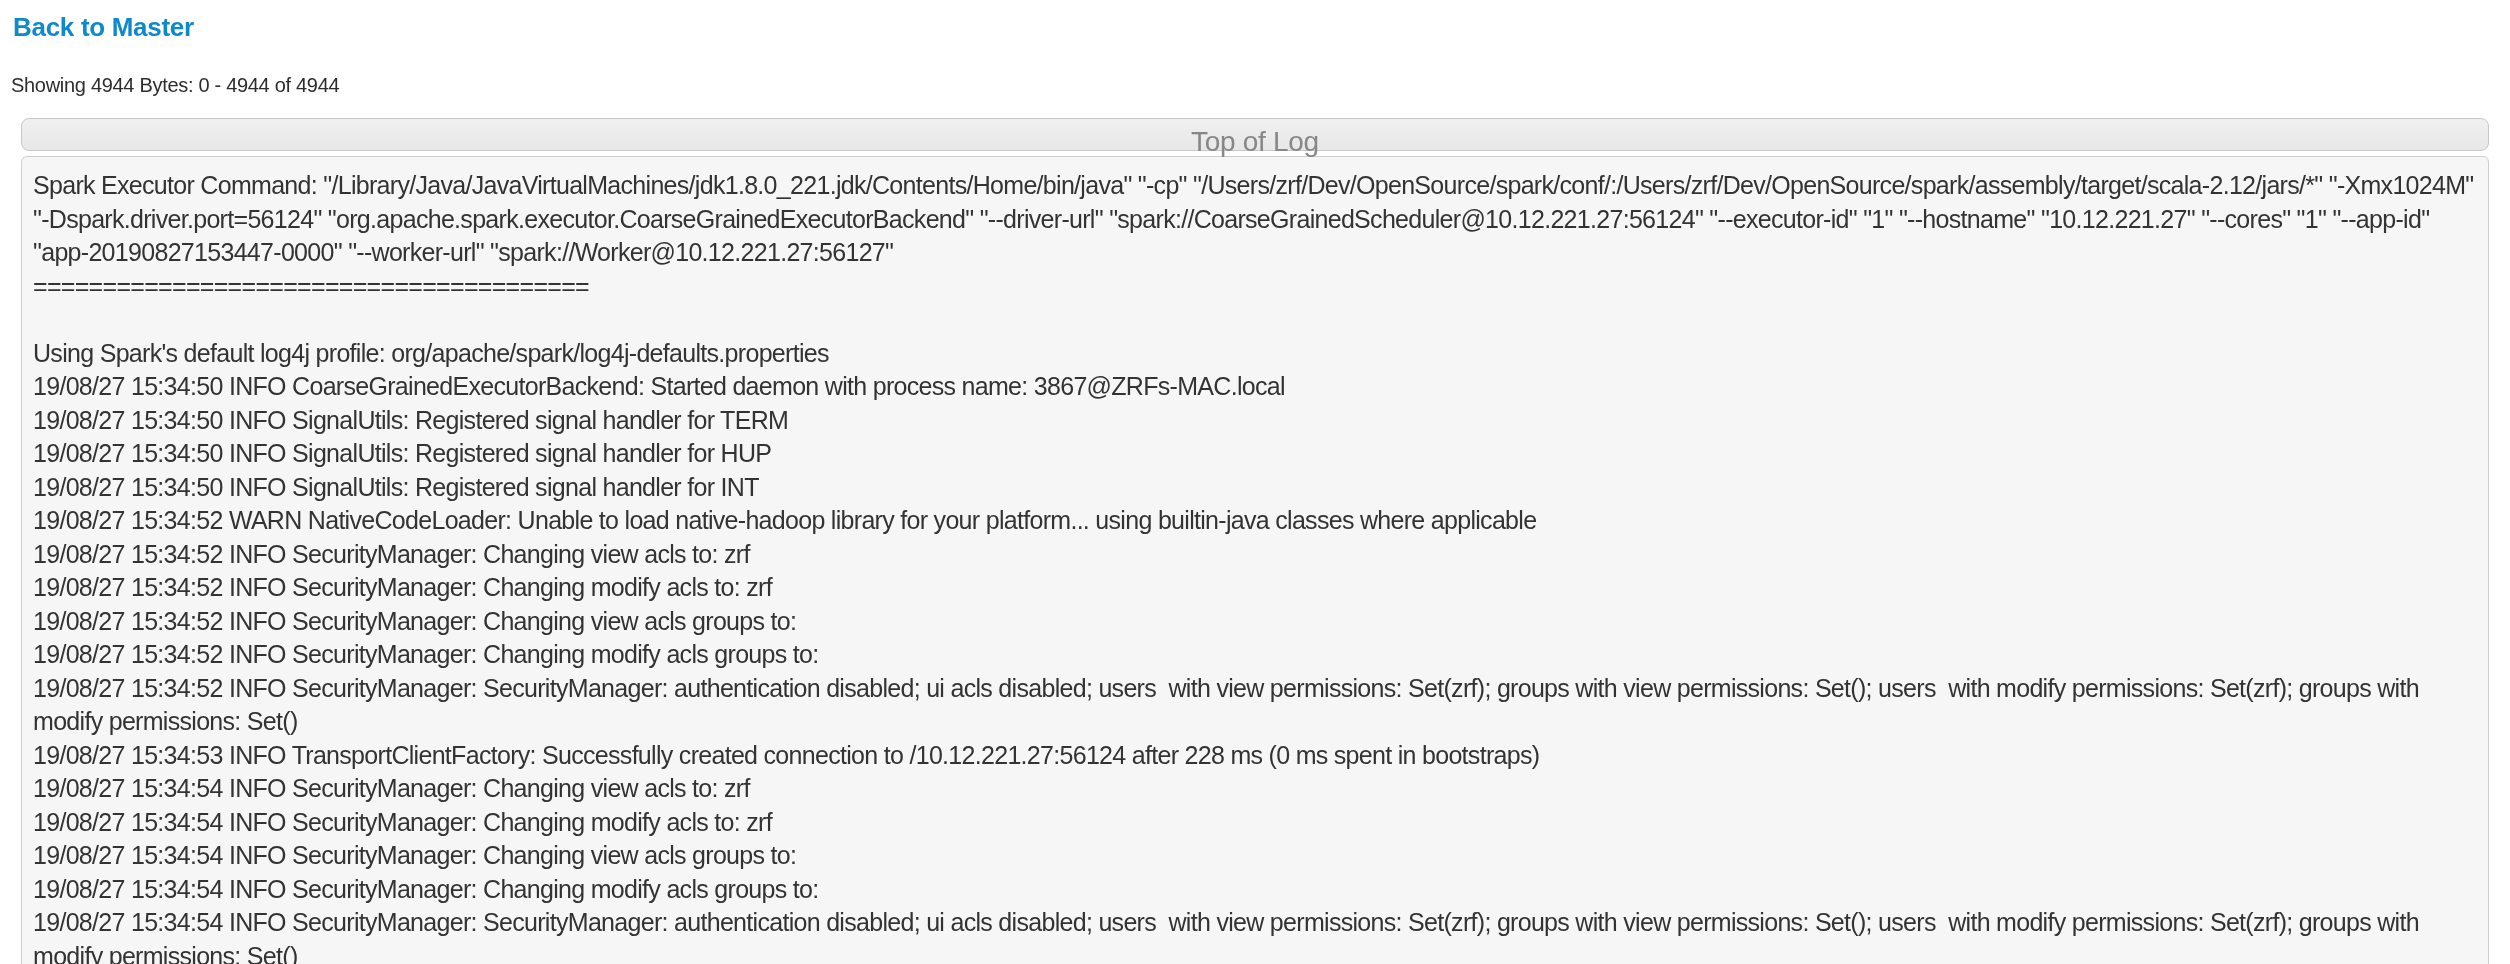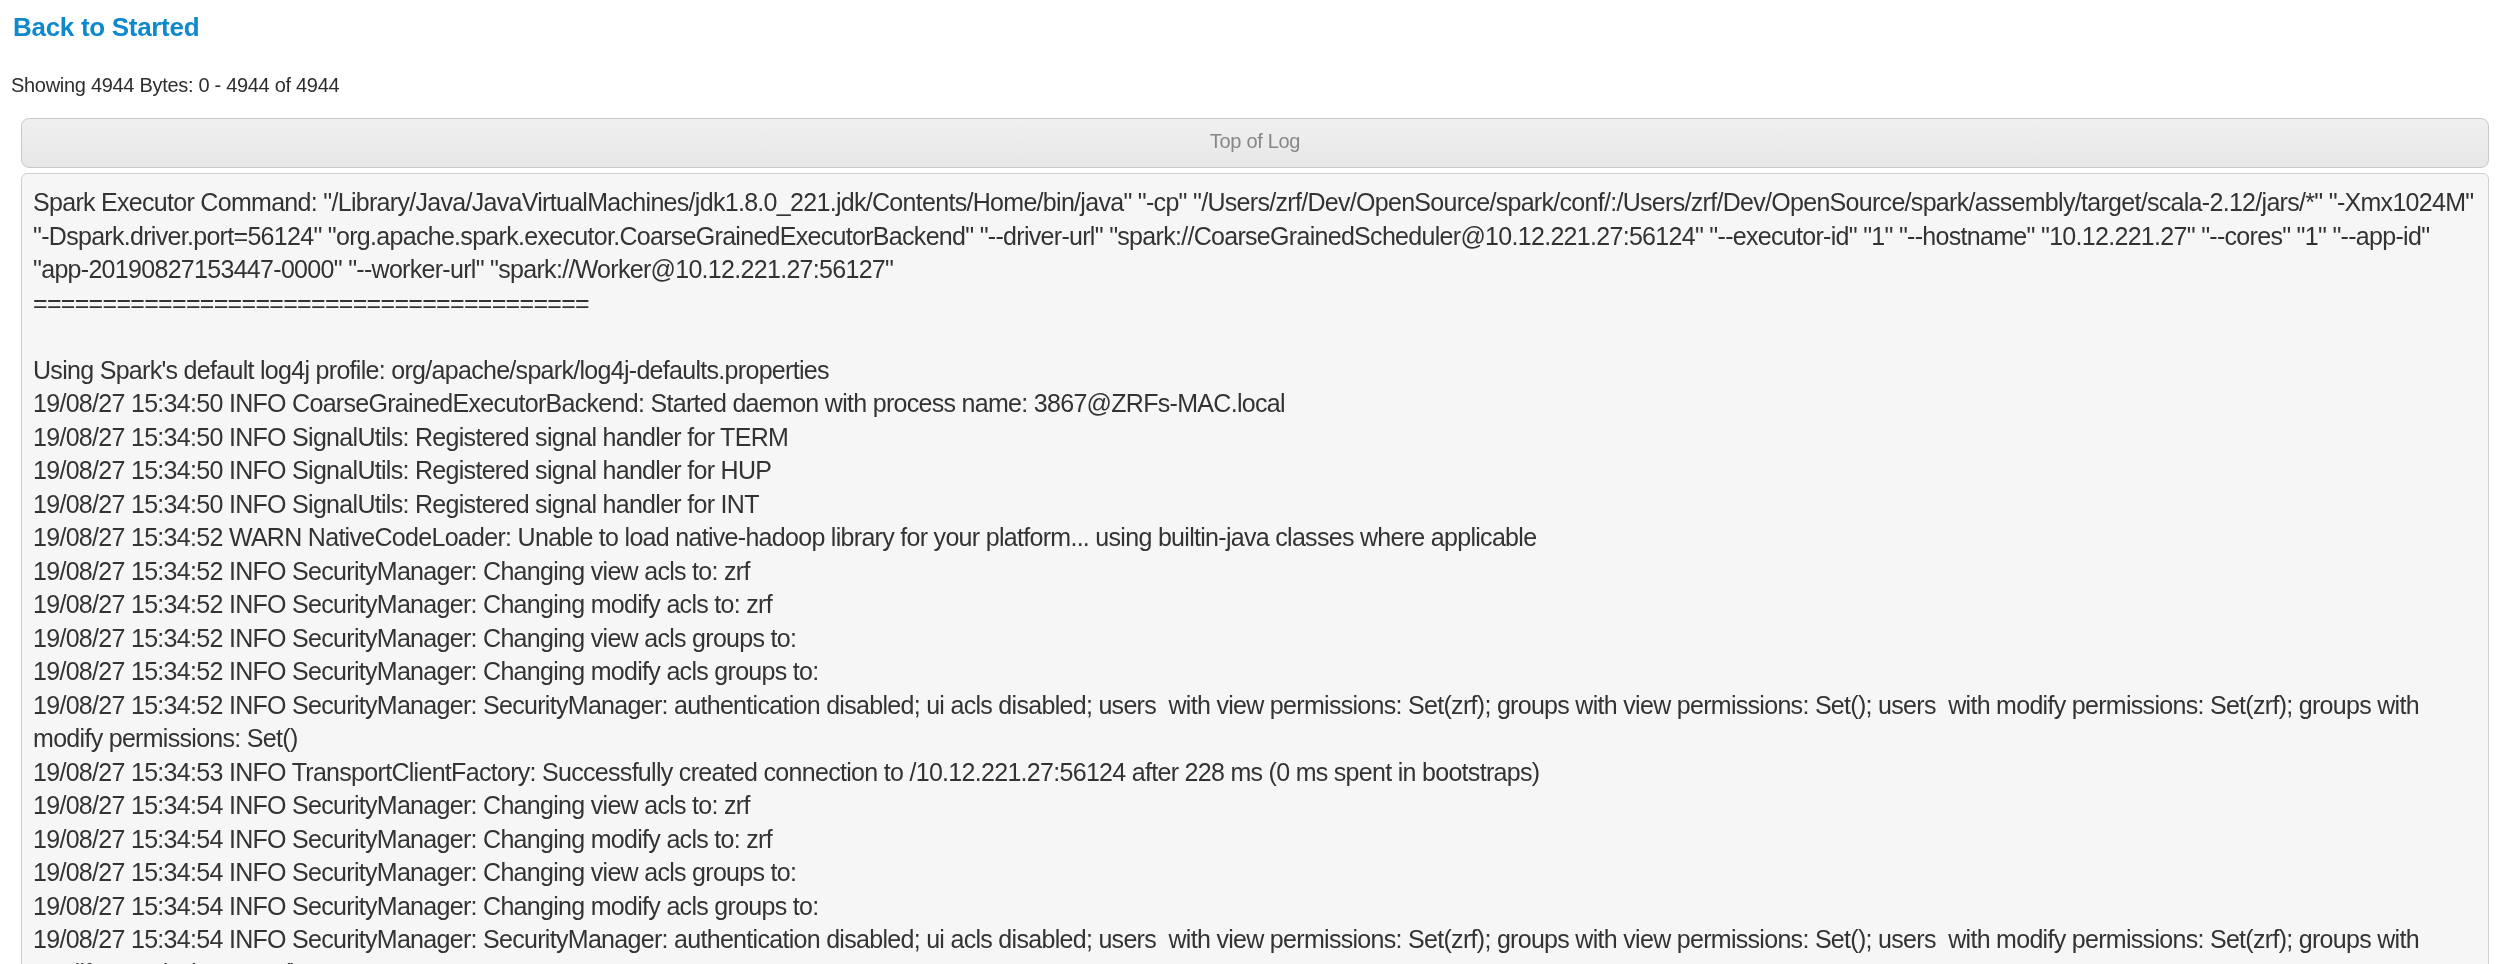--- a/index.html
+++ b/index.html
@@ -23,24 +23,24 @@
   }
   .byte-range {
     margin: 26px 0 0 11px;
     font-size: 20px;
     line-height: 34px;
     color: #2d2d2d;
     letter-spacing: -0.3px;
   }
   .log-header {
     margin: 16px 21px 0 21px;
-    height: 50px;
+    height: 33px;
     line-height: 45px;
     text-align: center;
-    font-size: 20px;
+    font-size: 28px;
     color: #878787;
     background: linear-gradient(#f0f0f0, #e7e7e7);
     border: 1px solid #c9c9c9;
     border-radius: 8px;
     letter-spacing: -0.3px;
     cursor: pointer;
   }
   .log-container {
     margin: 5px 21px 0 21px;
     padding: 12px 11px 12px 11px;
@@ -57,21 +57,21 @@
     color: #333333;
     white-space: pre-wrap;
     word-break: break-word;
   }
 </style>
 </head>
 <body>
 
 
 
-<a class="back-link">Back to Started</a>
+<a class="back-link">Back to Master</a>
 
 <p class="byte-range">Showing 4944 Bytes: 0 - 4944 of 4944</p>
 
 <div class="log-header">Top of Log</div>
 
 <div class="log-container">
   <pre class="log-text">Spark Executor Command: "/Library/Java/JavaVirtualMachines/jdk1.8.0_221.jdk/Contents/Home/bin/java" "-cp" "/Users/zrf/Dev/OpenSource/spark/conf/:/Users/zrf/Dev/OpenSource/spark/assembly/target/scala-2.12/jars/*" "-Xmx1024M" "-Dspark.driver.port=56124" "org.apache.spark.executor.CoarseGrainedExecutorBackend" "--driver-url" "spark://CoarseGrainedScheduler@10.12.221.27:56124" "--executor-id" "1" "--hostname" "10.12.221.27" "--cores" "1" "--app-id" "app-20190827153447-0000" "--worker-url" "spark://Worker@10.12.221.27:56127"
 ========================================
 
 Using Spark's default log4j profile: org/apache/spark/log4j-defaults.properties

